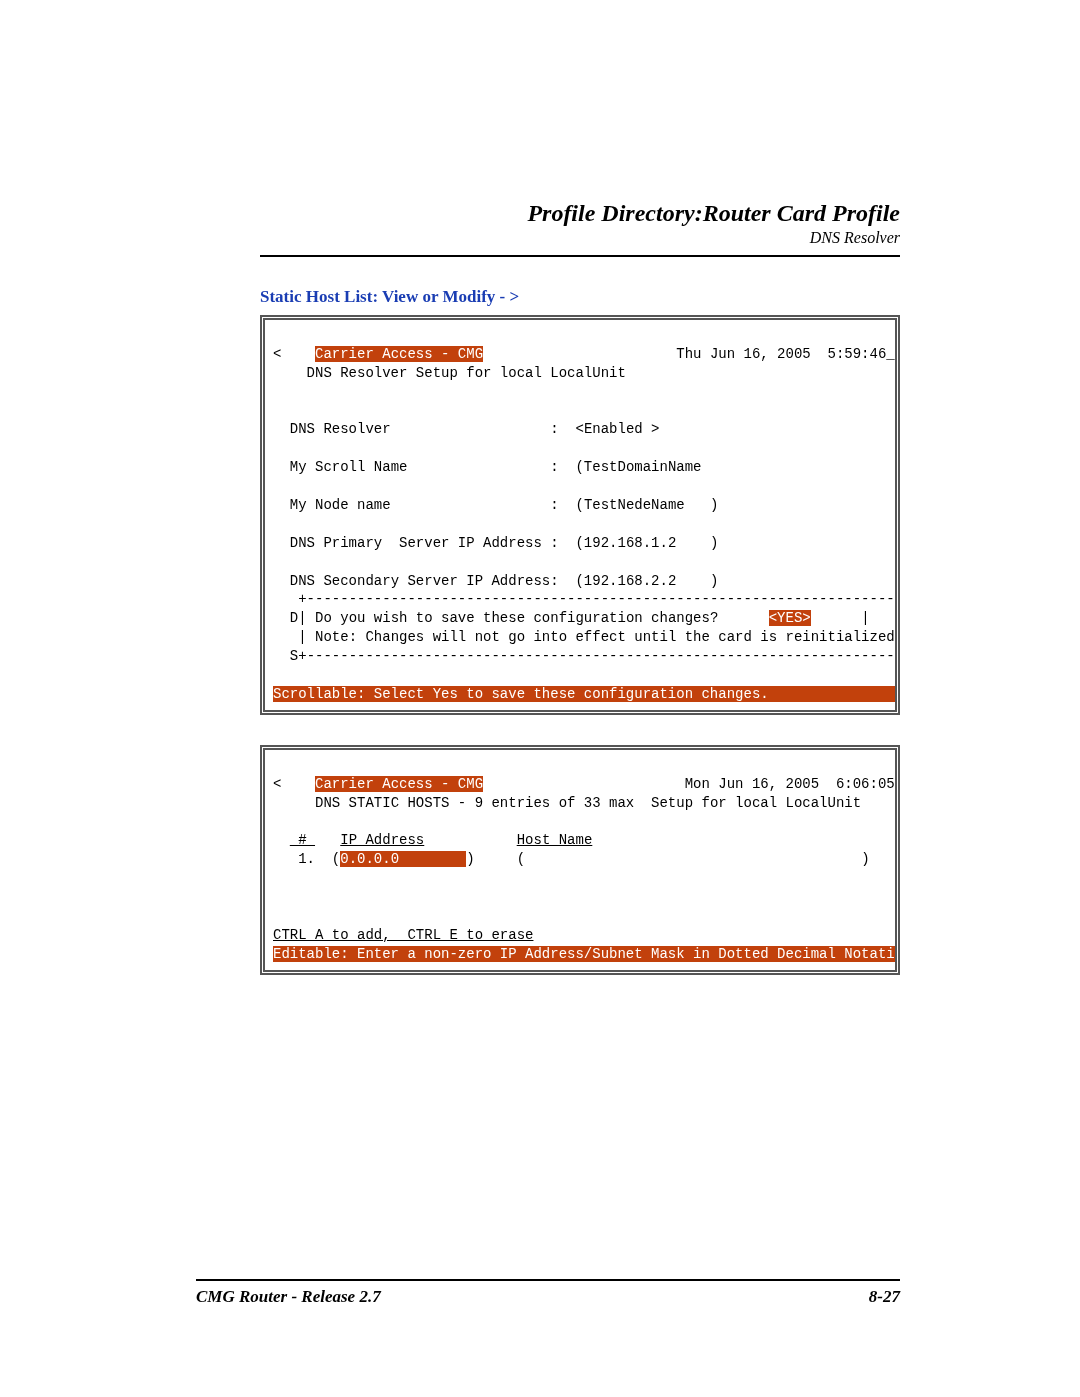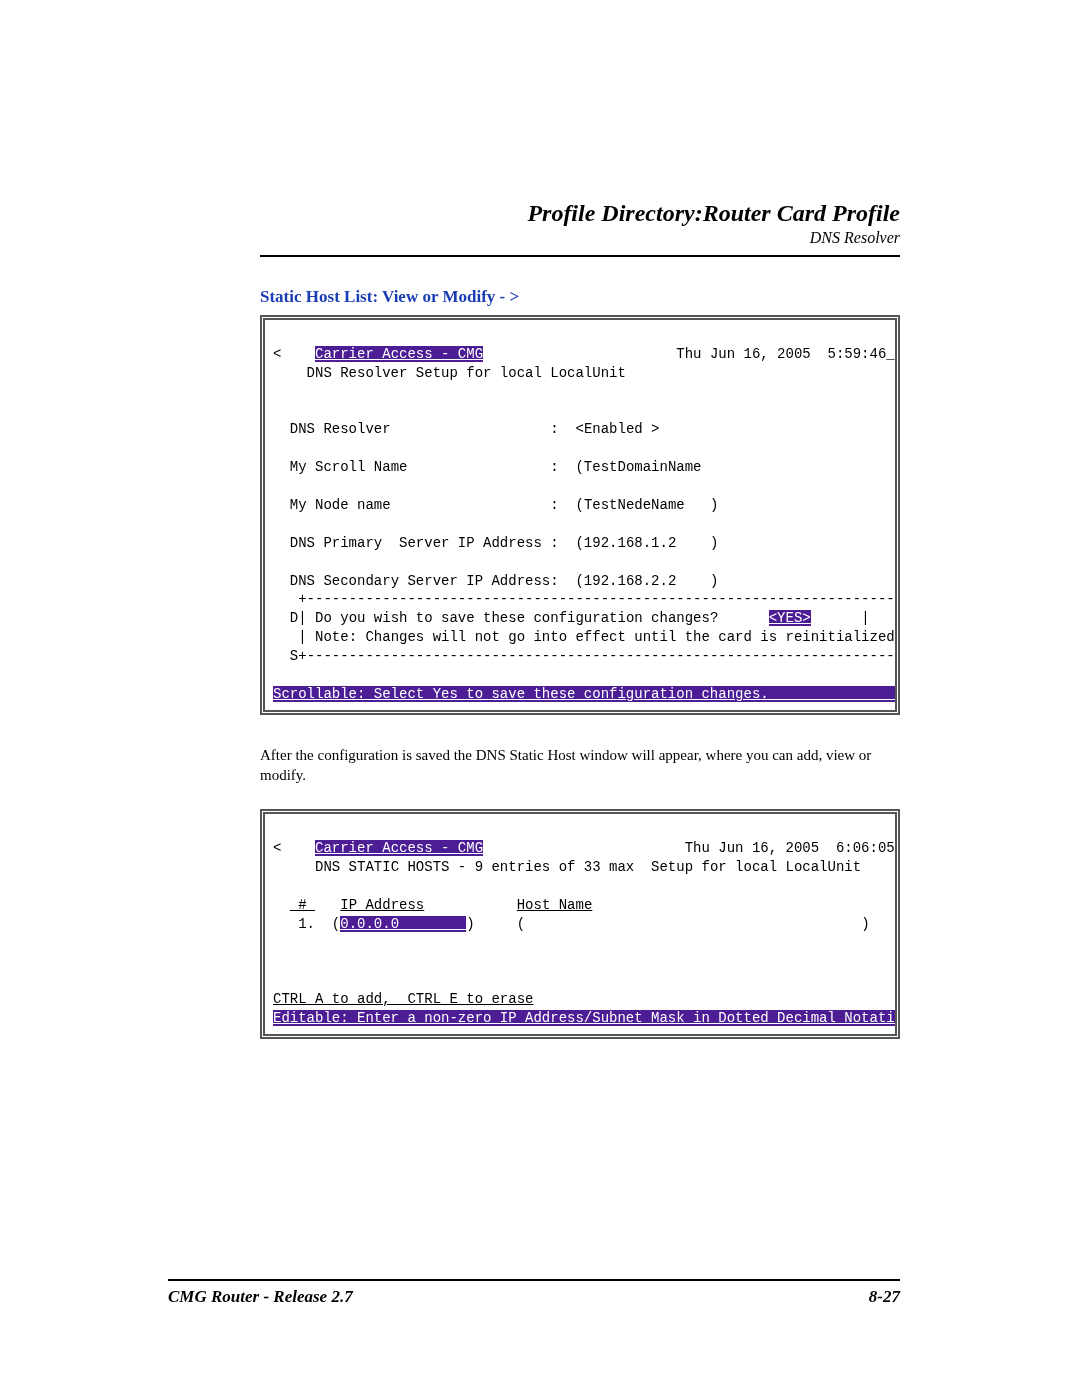--- a/index.html
+++ b/index.html
@@ -58,28 +58,27 @@
     font-family: "Courier New", monospace;
     font-size: 14px;
     line-height: 1.35;
     white-space: pre;
     padding: 6px 8px;
     margin-bottom: 30px;
     box-sizing: border-box;
     overflow: hidden;
   }
   .inv {
-    background: #4c1d95;
+    background: #c2410c;
     color: #fff;
-    text-decoration: underline;
   }
   .ul { text-decoration: underline; }
   .footer {
     position: absolute;
-    left: 168px;
+    left: 196px;
     right: 180px;
     bottom: 90px;
     font-family: Liberation Serif, serif;
   }
   .footer .hr2 {
     border: none;
     border-top: 2px solid #000;
     margin-bottom: 6px;
   }
   .footer-row {
@@ -116,24 +115,23 @@
   <span>DNS Primary  Server IP Address :</span>  <span>(192.168.1.2    )</span>
 
   <span>DNS Secondary Server IP Address:</span>  <span>(192.168.2.2    )</span>
    <span>+----------------------------------------------------------------------+</span>
   <span>D|</span><span> Do you wish to save these configuration changes?      </span><span class="inv">&lt;YES&gt;</span><span>      |</span>
   <span> |</span><span> Note: Changes will not go into effect until the card is reinitialized. |</span>
   <span>S+</span><span>----------------------------------------------------------------------+</span>
 
 <span class="inv">Scrollable: Select Yes to save these configuration changes.                   </span></div>
 
-  <div class="body-text">After the configuration is saved the DNS Static Host window will appear, where you can add, view or modify.</div>
 
   <div class="terminal">
-<span>&lt;</span>    <span class="inv">Carrier Access - CMG</span>                        <span>Thu Jun 16, 2005  6:06:05</span>   
+<span>&lt;</span>    <span class="inv">Carrier Access - CMG</span>                        <span>Mon Jun 16, 2005  6:06:05</span>   
      <span>DNS STATIC HOSTS - 9 entries of 33 max  Setup for local LocalUnit</span>
 
   <span class="ul"> # </span>   <span class="ul">IP Address</span>           <span class="ul">Host Name</span>
    <span>1.</span>  <span>(</span><span class="inv">0.0.0.0        </span><span>)</span>     <span>(</span>                                        <span>)</span>
 
 
 
 <span class="ul">CTRL A to add,  CTRL E to erase</span>
 <span class="inv">Editable: Enter a non-zero IP Address/Subnet Mask in Dotted Decimal Notation. </span></div>
 

